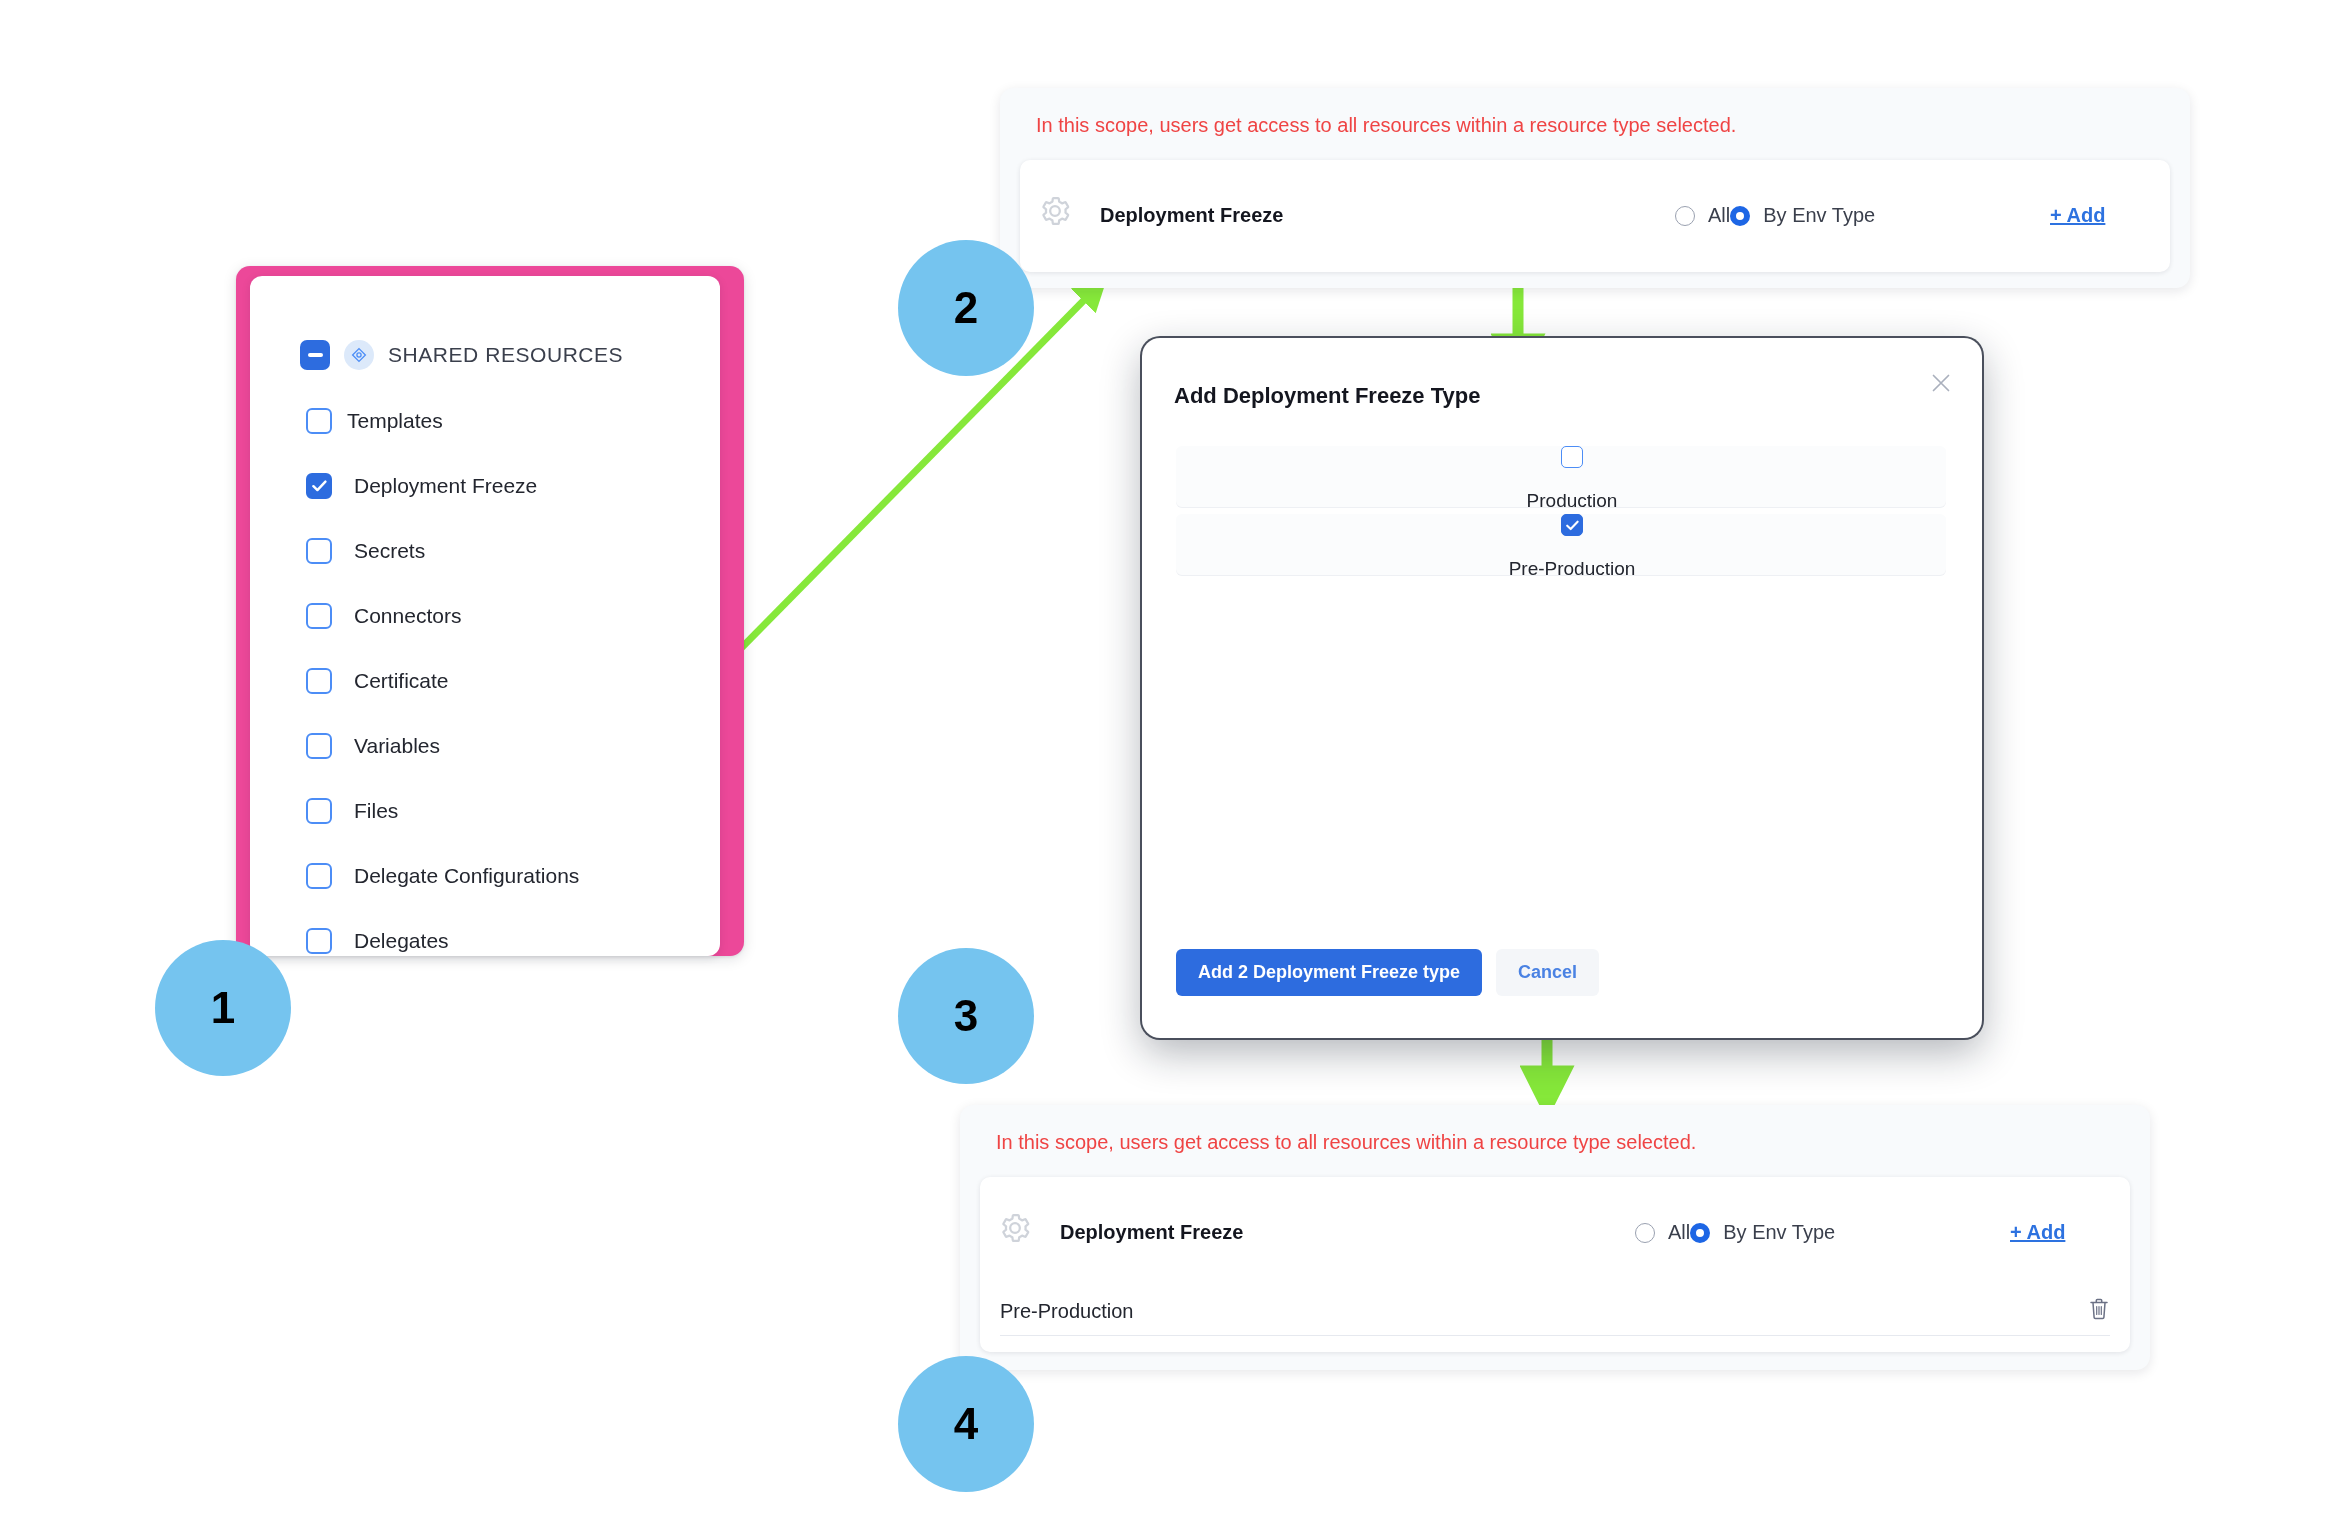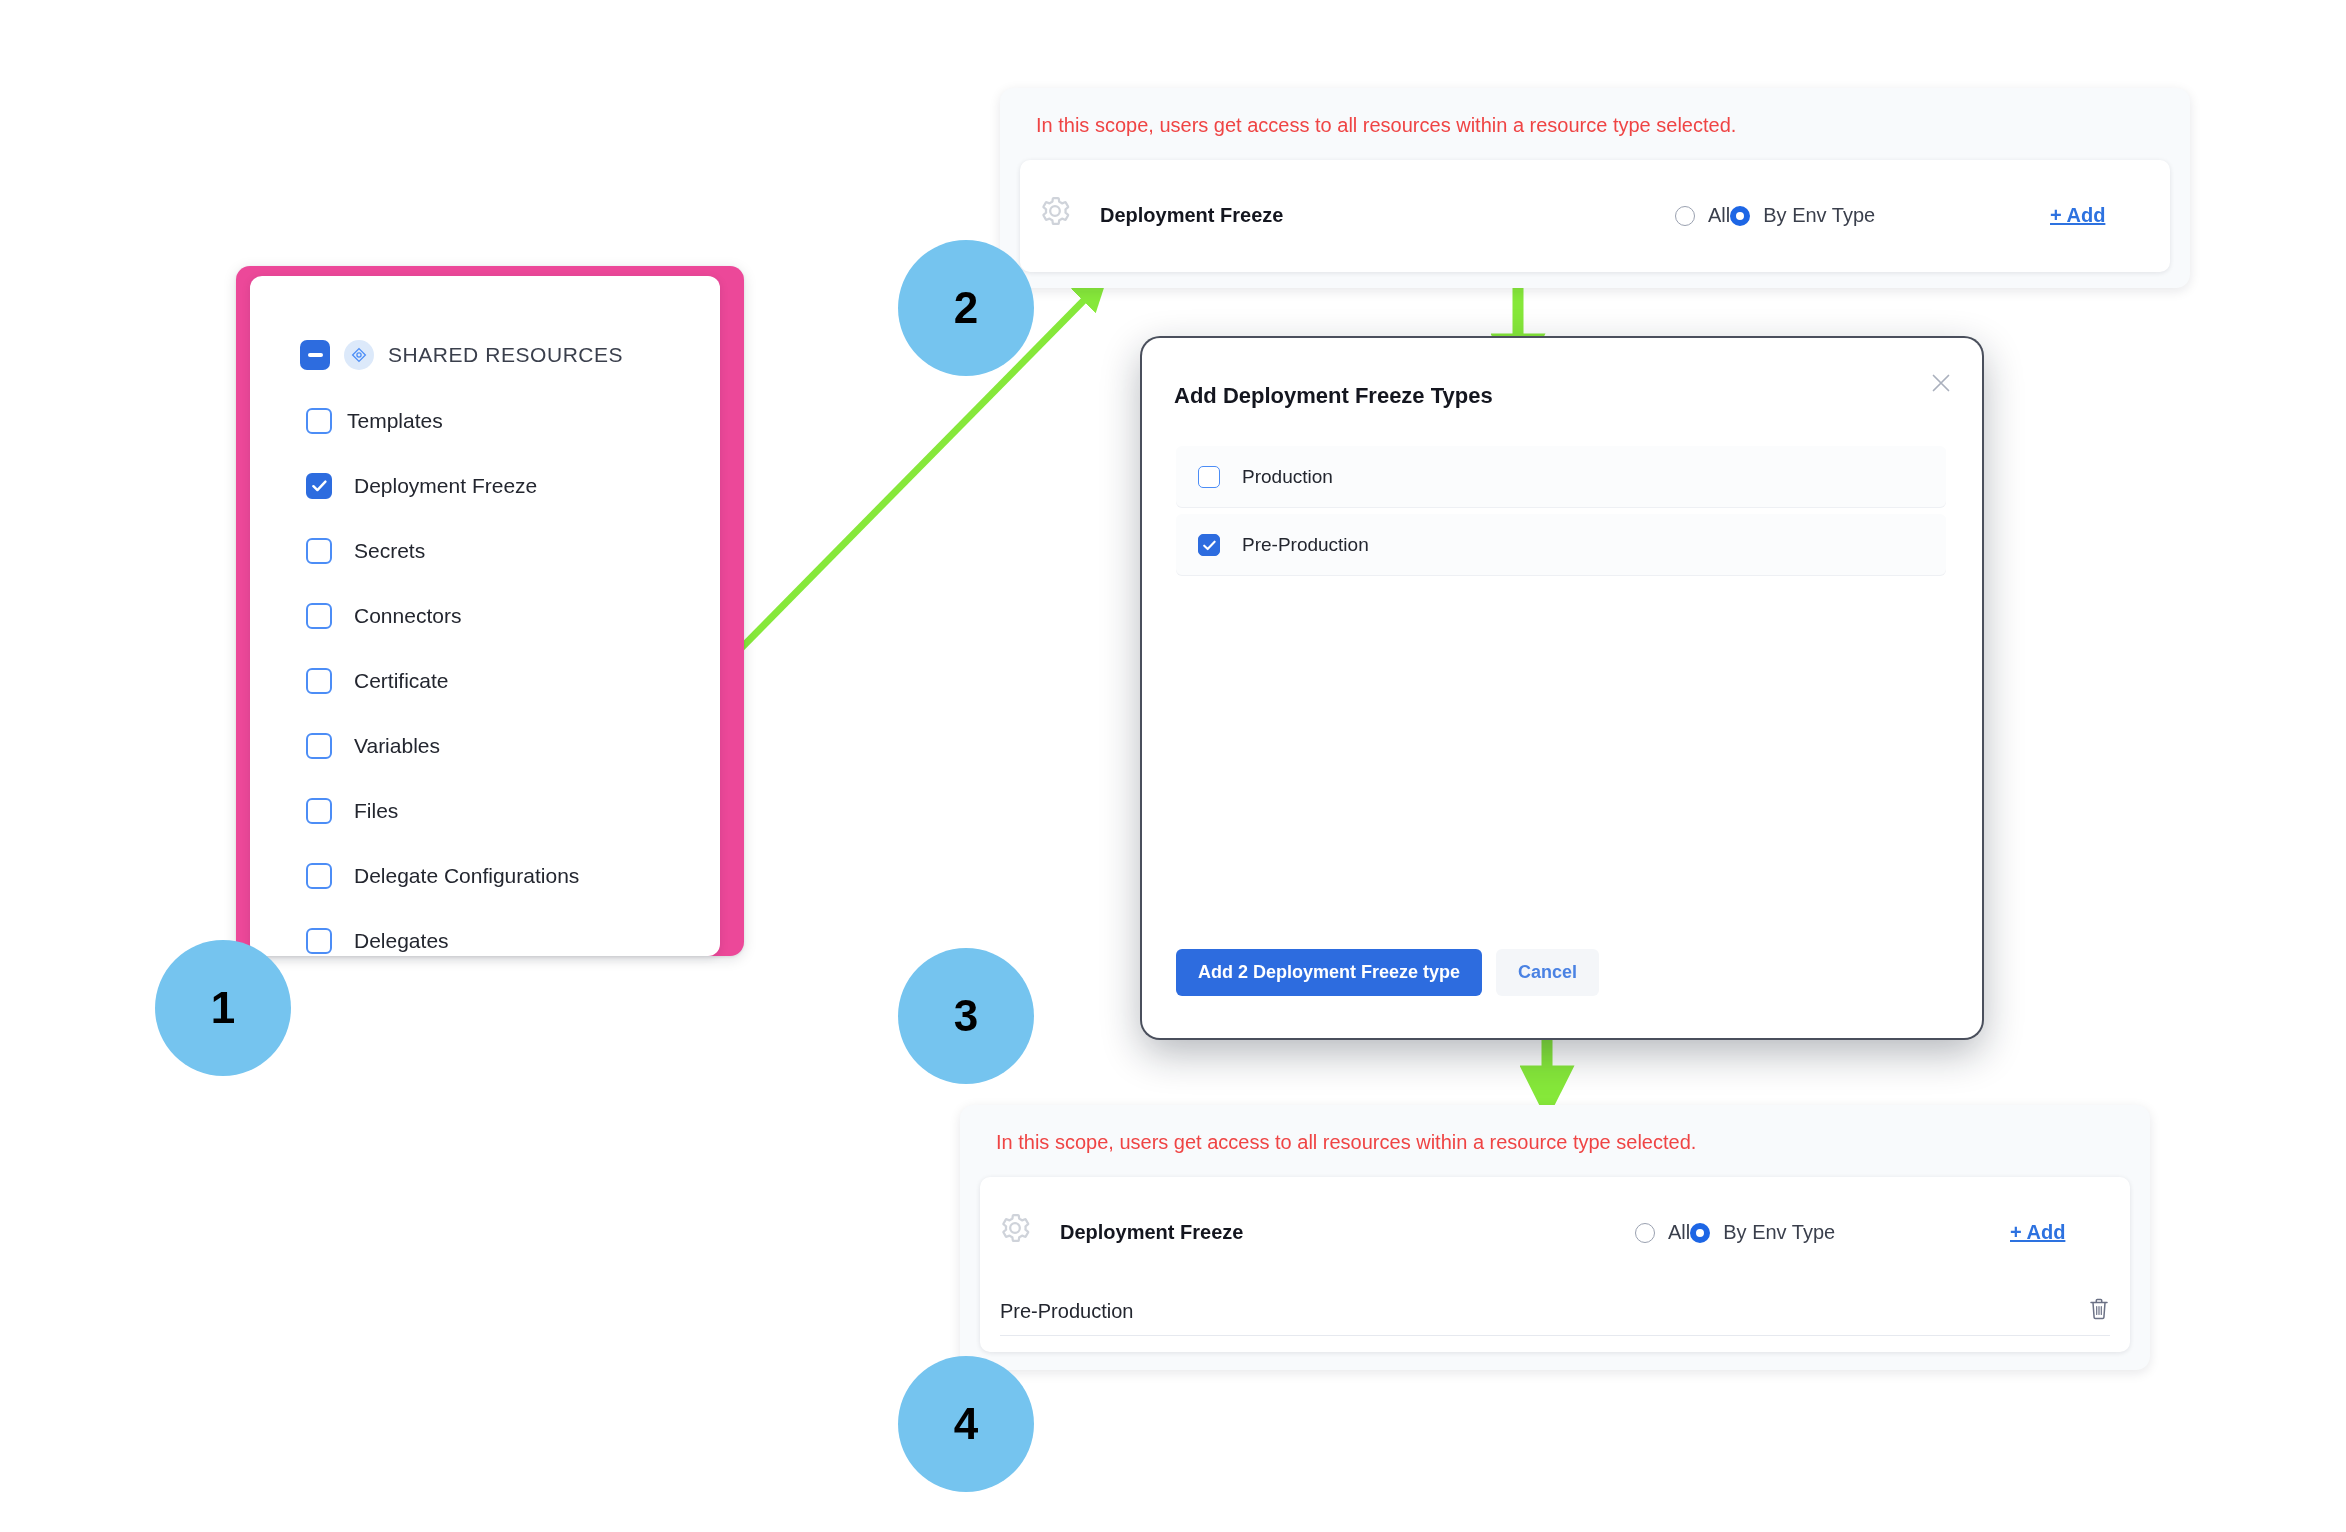--- a/index.html
+++ b/index.html
@@ -109,20 +109,21 @@
   #modal-close{
     position:absolute;right:24px;top:28px;width:34px;height:34px;
     display:flex;align-items:center;justify-content:center;cursor:pointer;
   }
   .modal-list{position:absolute;left:34px;top:108px;width:770px;}
   .modal-opt{
     height:62px;background:#fbfcfd;border-radius:6px;
     display:flex;align-items:center;padding-left:22px;gap:22px;
     margin-bottom:6px;
     box-shadow:inset 0 -1px 0 #eef0f4;
+    flex-direction:column;
   }
   .cb-sm{
     width:22px;height:22px;border-radius:5px;border:1.8px solid #4c8df6;
     background:#fff;box-sizing:border-box;flex:none;
   }
   .cb-sm.checked{
     background:#2d6cdf;border-color:#2d6cdf;
     display:flex;align-items:center;justify-content:center;
   }
   .modal-opt-label{font-size:19px;color:#23262f;}
@@ -254,21 +255,21 @@
           <span class="rdot on"></span>
           <span class="rlabel">By Env Type</span>
         </span>
       </div>
 
       <span class="add-link" style="left:1030px;top:44px">+ Add</span>
     </div>
   </div>
 
   <div class="abs" id="modal">
-    <div id="modal-title">Add Deployment Freeze Types</div>
+    <div id="modal-title">Add Deployment Freeze Type</div>
     <div id="modal-close">
       <svg width="22" height="22" viewBox="0 0 22 22">
         <path d="M3.5 3.5 L18.5 18.5 M18.5 3.5 L3.5 18.5" stroke="#aab0bd" stroke-width="1.7" stroke-linecap="round"></path>
       </svg>
     </div>
 
     <div class="modal-list">
       <div class="modal-opt">
         <span class="cb-sm"></span>
         <span class="modal-opt-label">Production</span>

